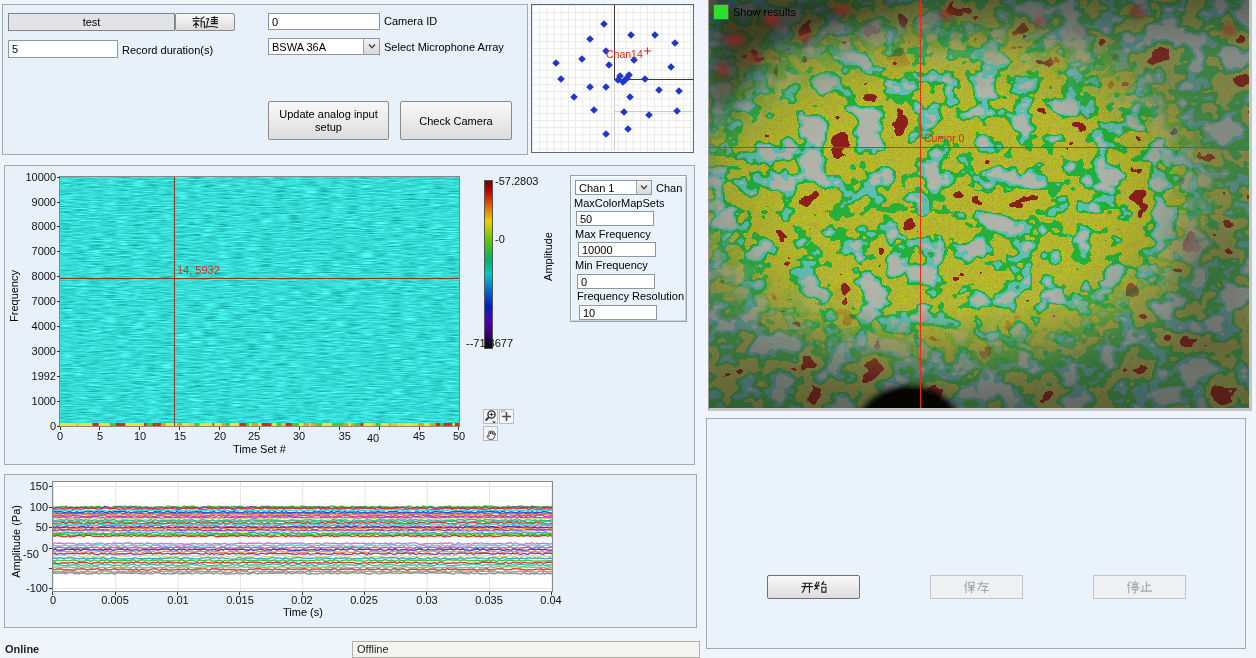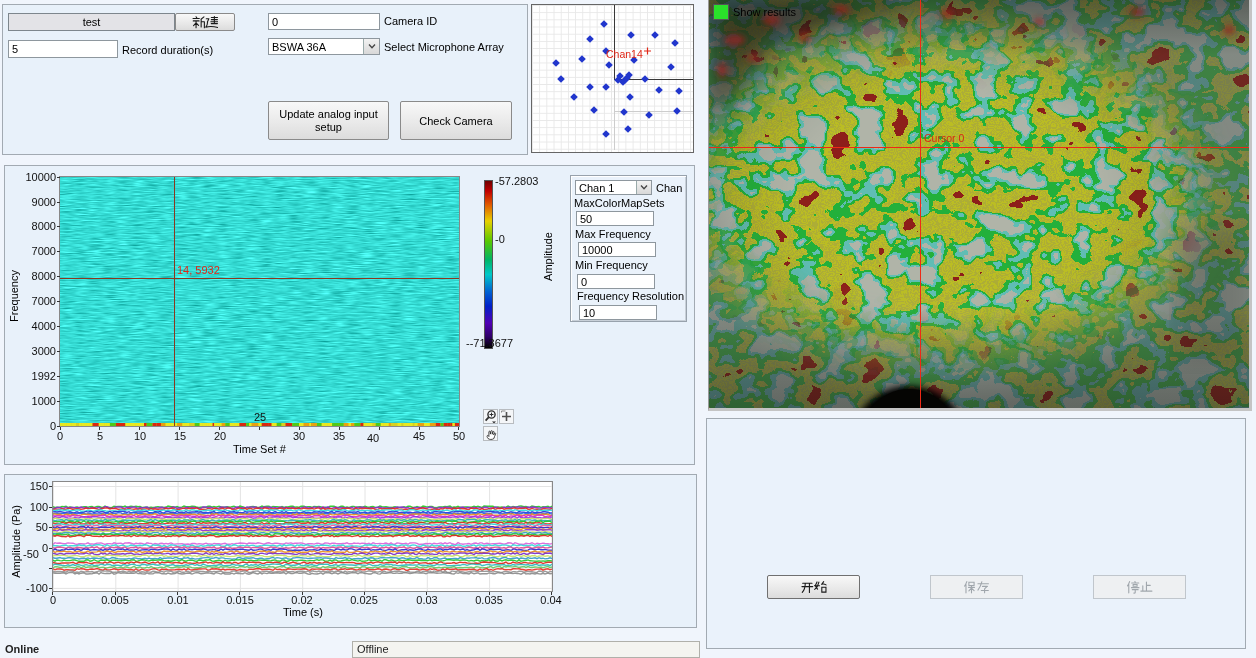--- a/index.html
+++ b/index.html
@@ -218,25 +218,25 @@
 <div class="tick" style="left:48px;top:430px;width:24px;text-align:center">0</div>
 <div class="abs" style="left:60px;top:427px;width:1px;height:3px;background:#333"></div>
 <div class="tick" style="left:88px;top:430px;width:24px;text-align:center">5</div>
 <div class="abs" style="left:99px;top:427px;width:1px;height:3px;background:#333"></div>
 <div class="tick" style="left:128px;top:430px;width:24px;text-align:center">10</div>
 <div class="abs" style="left:139px;top:427px;width:1px;height:3px;background:#333"></div>
 <div class="tick" style="left:168px;top:430px;width:24px;text-align:center">15</div>
 <div class="abs" style="left:179px;top:427px;width:1px;height:3px;background:#333"></div>
 <div class="tick" style="left:208px;top:430px;width:24px;text-align:center">20</div>
 <div class="abs" style="left:219px;top:427px;width:1px;height:3px;background:#333"></div>
-<div class="tick" style="left:248px;top:411px;width:24px;text-align:center">25</div>
+<div class="tick" style="left:248px;top:430px;width:24px;">25</div>
 <div class="abs" style="left:259px;top:427px;width:1px;height:3px;background:#333"></div>
 <div class="tick" style="left:287px;top:430px;width:24px;text-align:center">30</div>
 <div class="abs" style="left:299px;top:427px;width:1px;height:3px;background:#333"></div>
-<div class="tick" style="left:327px;top:430px;width:24px;text-align:center">35</div>
+<div class="tick" style="left:327px;top:430px;width:24px;text-align:right">35</div>
 <div class="abs" style="left:339px;top:427px;width:1px;height:3px;background:#333"></div>
 <div class="tick" style="left:367px;top:432px;width:24px;text-align:left">40</div>
 <div class="abs" style="left:379px;top:427px;width:1px;height:3px;background:#333"></div>
 <div class="tick" style="left:407px;top:430px;width:24px;text-align:center">45</div>
 <div class="abs" style="left:419px;top:427px;width:1px;height:3px;background:#333"></div>
 <div class="tick" style="left:447px;top:430px;width:24px;text-align:center">50</div>
 <div class="abs" style="left:458px;top:427px;width:1px;height:3px;background:#333"></div>
 <div class="vlab" style="left:8px;top:270px">Frequency</div>
 <div class="lbl" style="left:233px;top:443px">Time Set #</div>
 

